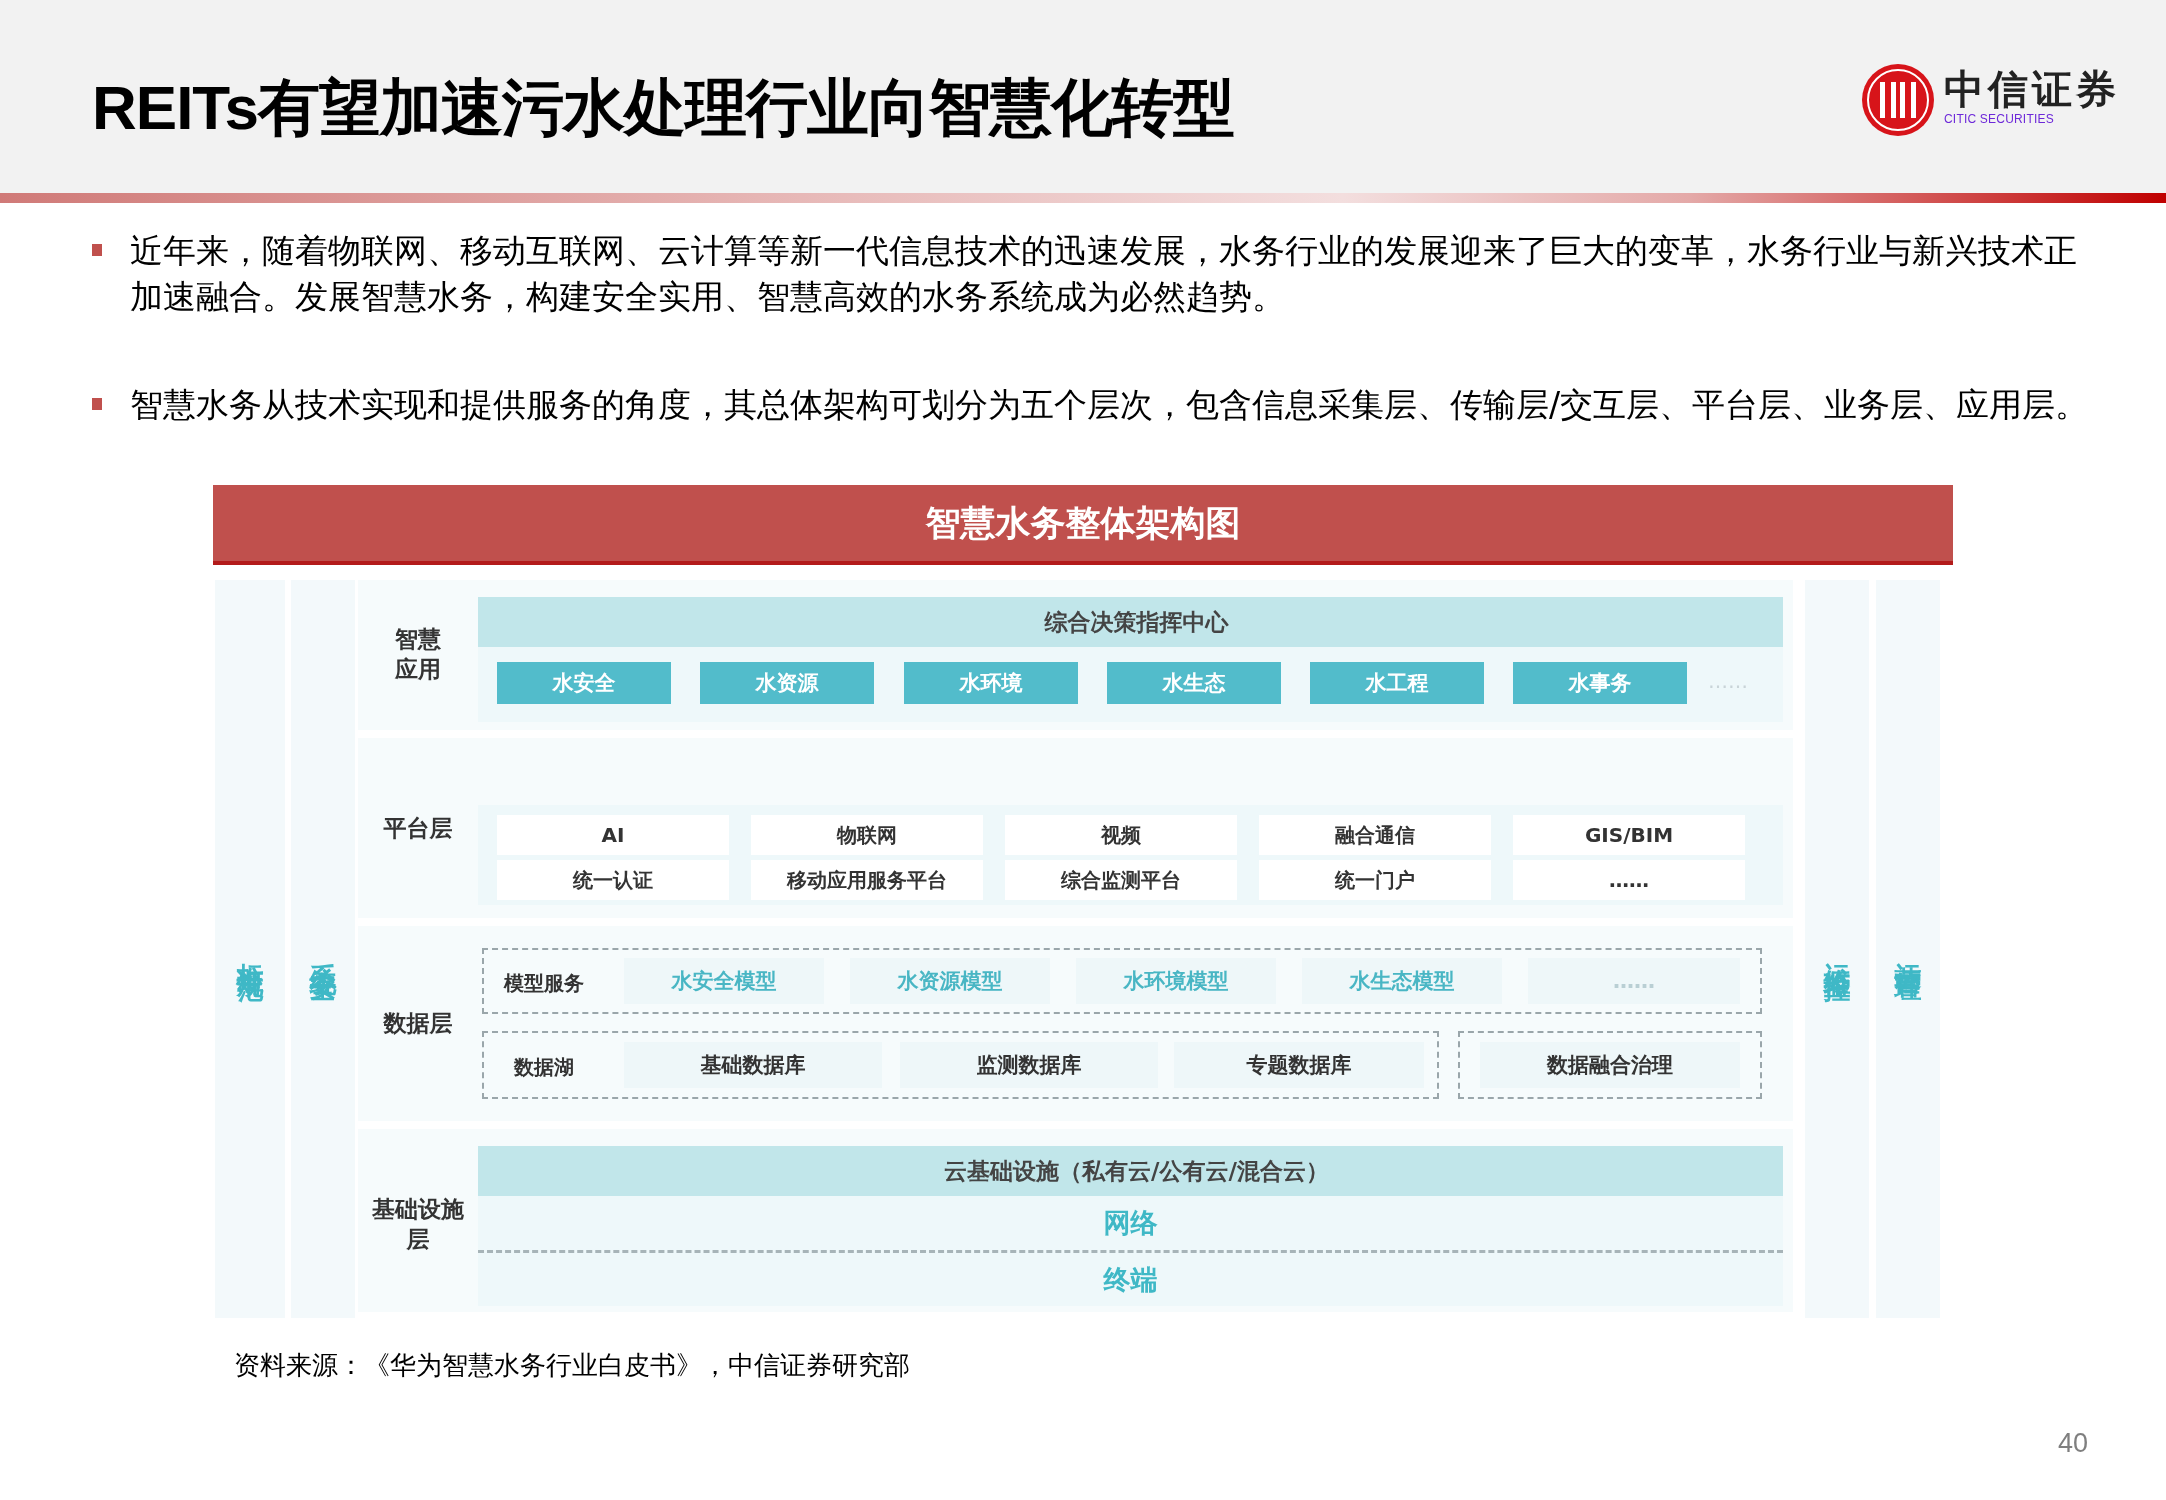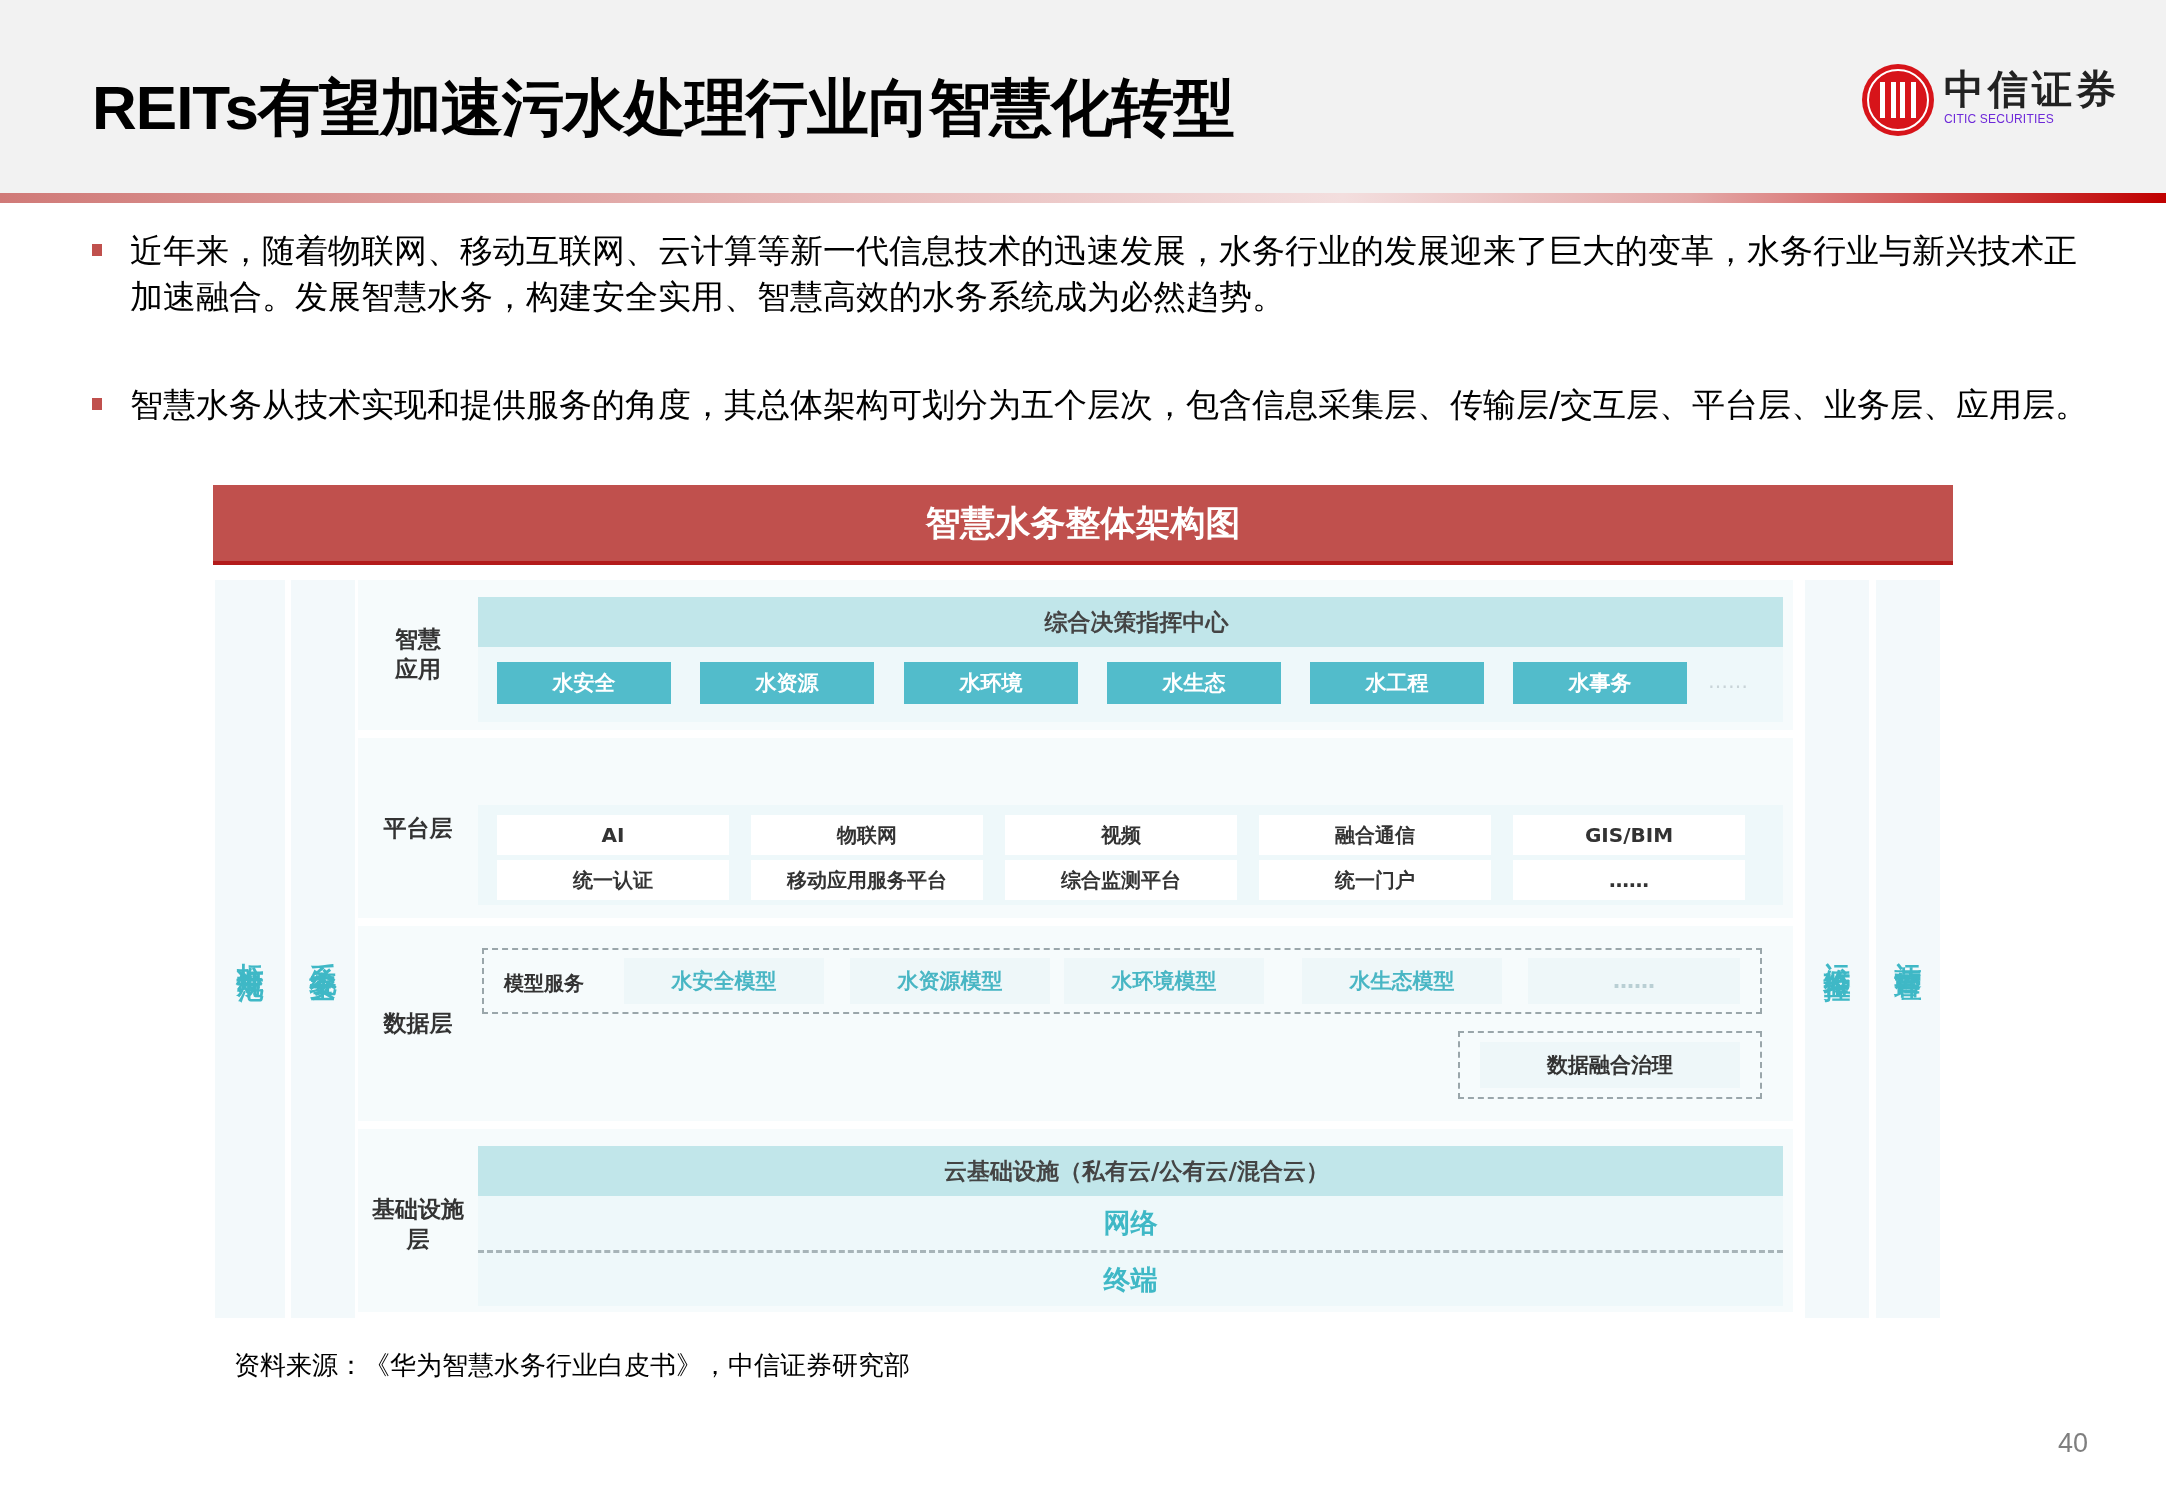--- a/index.html
+++ b/index.html
@@ -179,31 +179,43 @@
     <div class="layer-label" style="top:82px;">数据层</div>
 
     <div class="dashed" style="left:124px; top:22px; width:1280px; height:66px;">
       <div class="sublabel" style="left:20px; top:20px;">模型服务</div>
       <div class="mcell" style="left:140px; top:8px; width:200px;">
           <span>水安全模型</span>
         </div>
       <div class="mcell" style="left:366px; top:8px; width:200px;">
           <span>水资源模型</span>
         </div>
-      <div class="mcell" style="left:580px; top:8px; width:200px;justify-content:center;">
+      <div class="mcell" style="left:592px; top:8px; width:200px;justify-content:center;">
           <span>水环境模型</span>
         </div>
       <div class="mcell" style="left:818px; top:8px; width:200px;">
           <span>水生态模型</span>
         </div>
       <div class="mcell" style="left:1044px; top:8px; width:212px;">
           <span style="color:#b9cfd4;">……</span>
         </div>
     </div>
 
+    <div class="dashed" style="left:124px; top:105px; width:957px; height:68px;">
+      <div class="sublabel" style="left:30px; top:21px;">数据湖</div>
+      <div class="mcell dark" style="left:140px; top:9px; width:258px;">
+          <span>基础数据库</span>
+        </div>
+      <div class="mcell dark" style="left:416px; top:9px; width:258px;">
+          <span>监测数据库</span>
+        </div>
+      <div class="mcell dark" style="left:690px; top:9px; width:250px;">
+          <span>专题数据库</span>
+        </div>
+    </div>
 
     <div class="dashed" style="left:1100px; top:105px; width:304px; height:68px;">
       <div class="mcell dark" style="left:20px; top:9px; width:260px;">
           <span>数据融合治理</span>
         </div>
     </div>
   </div>
 
   <div class="layer" style="top:554px; height:183px;">
     <div class="layer-label" style="top:65px; padding:0 14px;">基础设施层</div>

